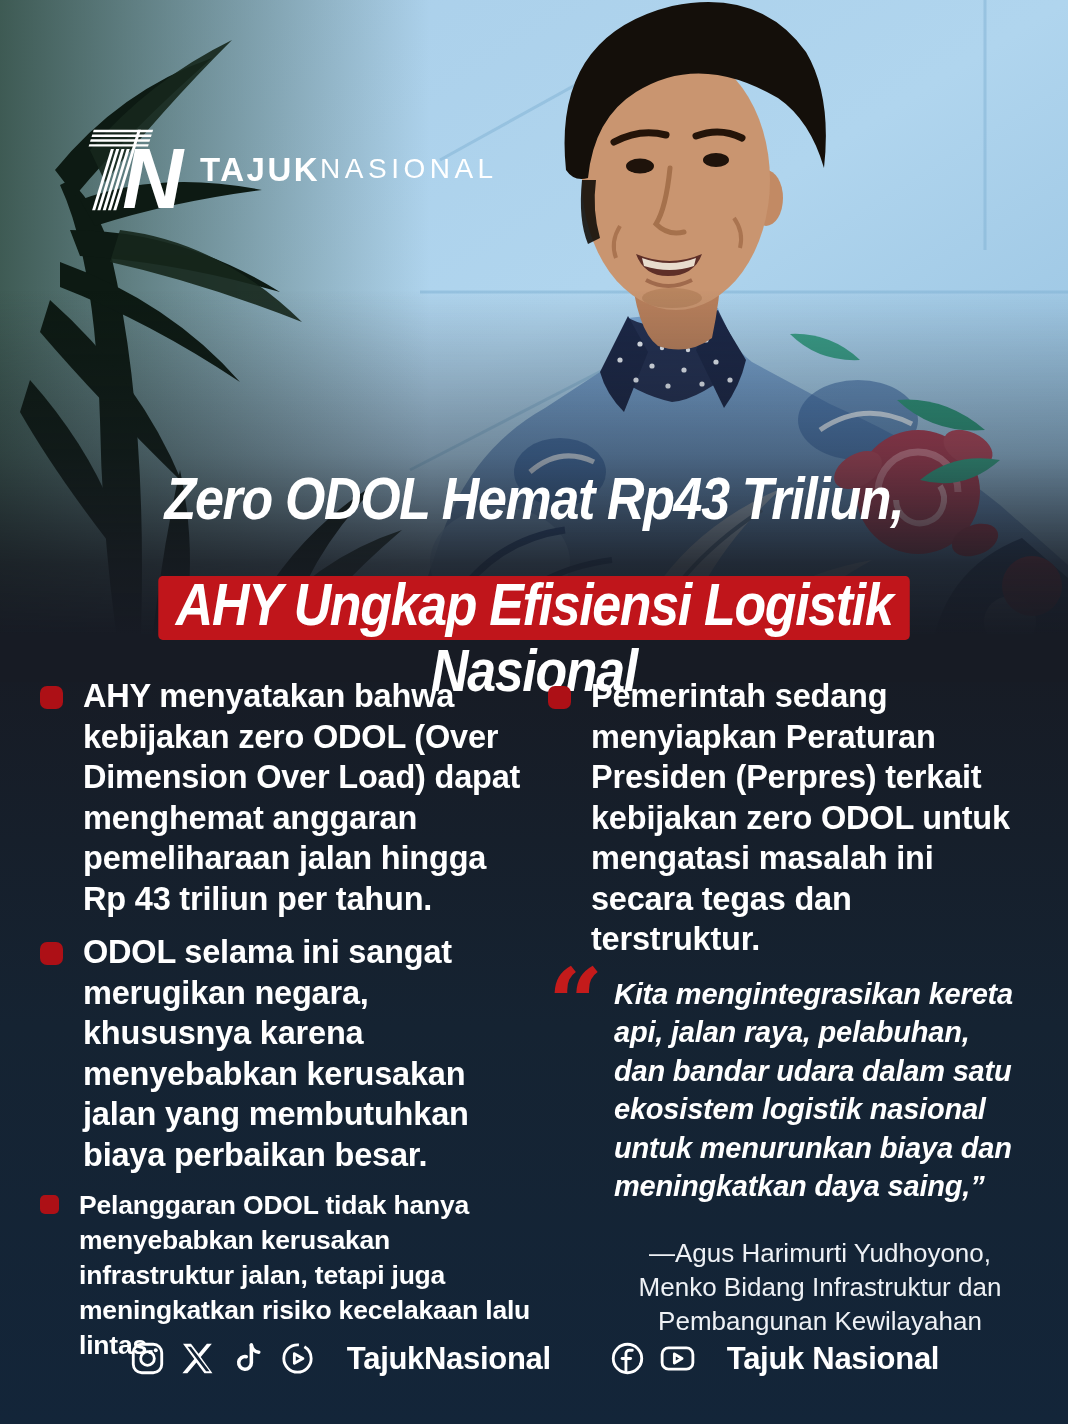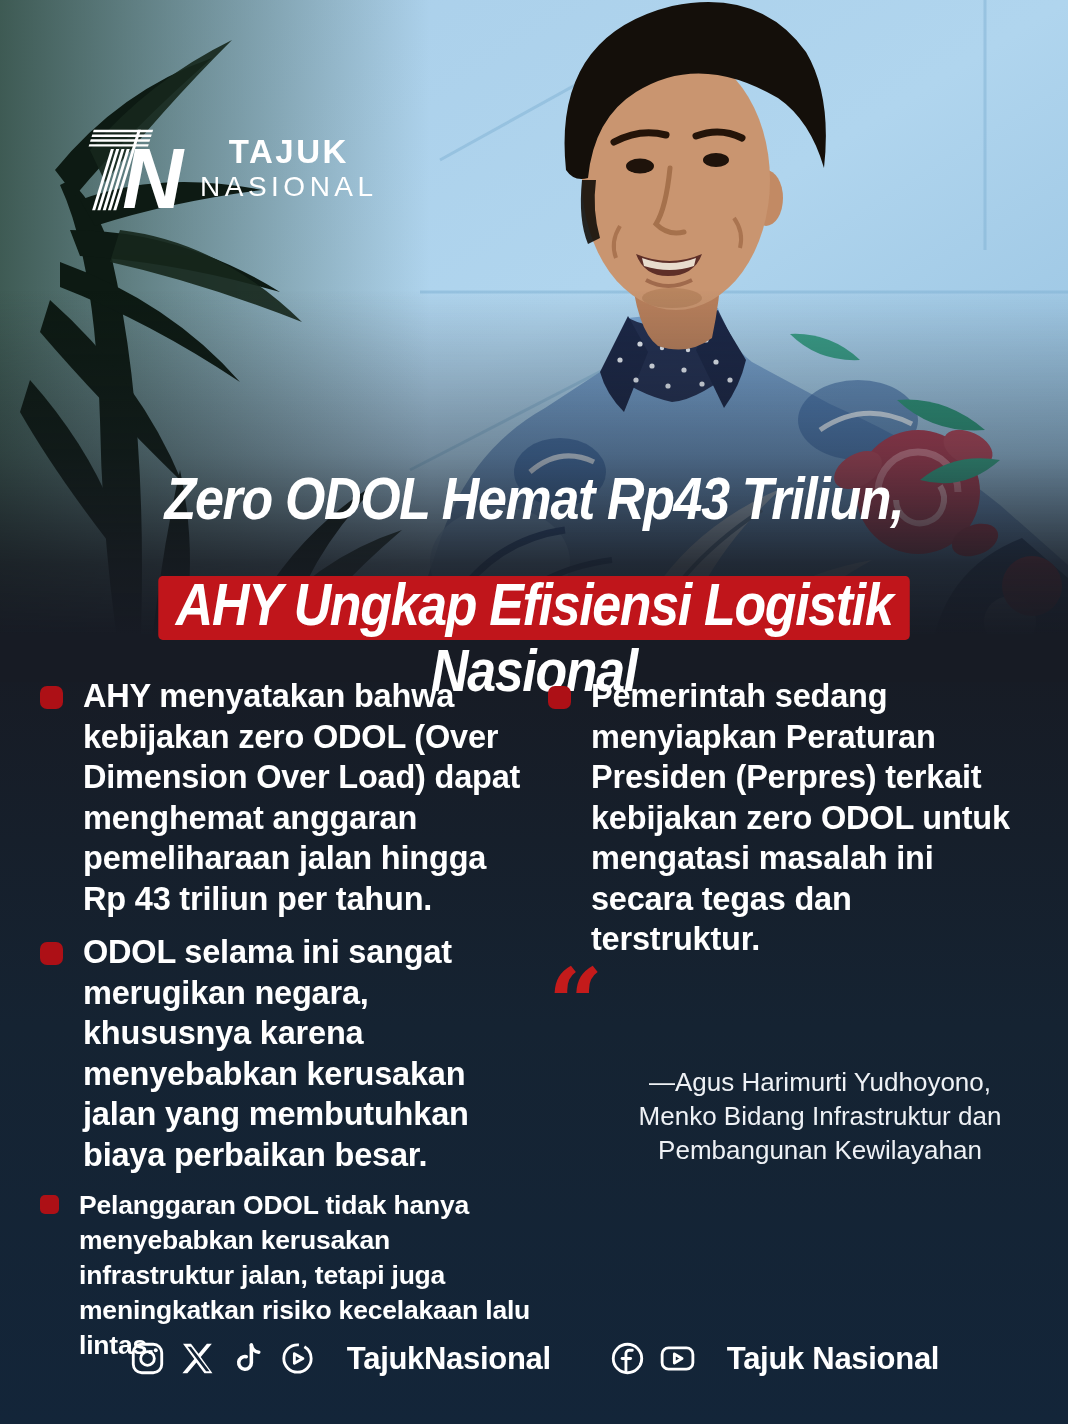--- a/index.html
+++ b/index.html
@@ -12,21 +12,21 @@
   .photo svg { display:block; }
   .photo-fade {
     position:absolute; top:290px; left:0; width:1068px; height:392px;
     background:linear-gradient(180deg,
       rgba(23,27,34,0) 0%, rgba(23,27,34,.40) 42%,
       rgba(23,27,34,.88) 70%, rgba(23,27,36,1) 88%, #171b24 100%);
   }
   
   .logo { position:absolute; top:124px; left:72px; display:flex; align-items:flex-start; gap:12px; }
   .logo-mark { width:116px; height:92px; }
-  .logo-text { display:flex; flex-direction:column; margin-top:10px;align-items:center; }
+  .logo-text { display:flex; margin-top:28px; }
   .logo-text .t1 { font-size:33px; font-weight:bold; letter-spacing:2.5px; line-height:36px; }
   .logo-text .t2 { font-size:28px; font-weight:500; letter-spacing:4.5px; line-height:34px; }
   
   .headline { position:absolute; top:468px; left:0; width:1068px; text-align:center; font-weight:bold;font-style:italic; }
   .hl { display:block; font-size:59px; line-height:62px; letter-spacing:-1.5px; transform:scaleX(.88); white-space:nowrap; }
   .hl-band-row { transform:none;margin-top:44px; }
   .hl-band {
     display:inline-block; transform:scaleX(.88);
     background:var(--accent); border-radius:5px; padding:0 20px 6px;
     font-size:59px; line-height:58px; letter-spacing:-1.5px; white-space:nowrap;
@@ -220,20 +220,21 @@
     </div>
   </div>
 
   <div class="col col-right">
     <div class="bullet-item">
       <span class="bullet-sq"></span>
       <p class="bullet-text">Pemerintah sedang menyiapkan Peraturan Presiden (Perpres) terkait kebijakan zero ODOL untuk mengatasi masalah ini secara tegas dan terstruktur.</p>
     </div>
     <div class="quote">
       <span class="quote-mark">“</span>
+      <p class="quote-text">Kita mengintegrasikan kereta api, jalan raya, pelabuhan, dan bandar udara dalam satu ekosistem logistik nasional untuk menurunkan biaya dan meningkatkan daya saing,”</p>
     </div>
     <div class="attribution">—Agus Harimurti Yudhoyono,
 Menko Bidang Infrastruktur dan
 Pembangunan Kewilayahan</div>
   </div>
 
   <div class="footer">
     <div class="footer-group">
       <svg viewBox="0 0 26 26" fill="none" stroke="#fff" stroke-width="2">
         <rect x="3" y="3" width="20" height="20" rx="6"></rect>

